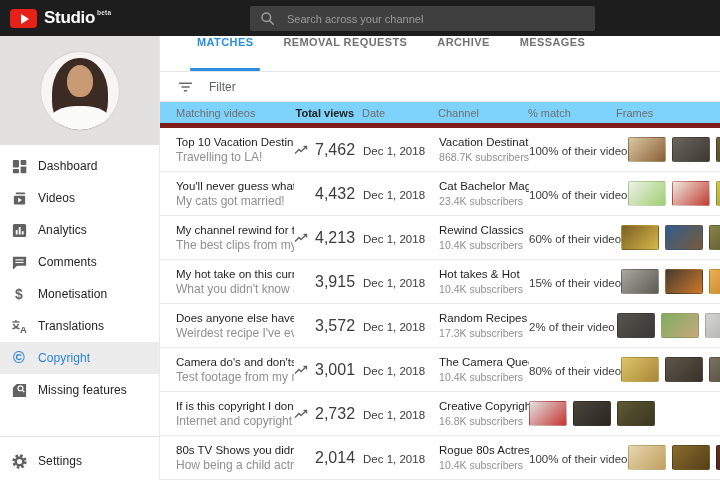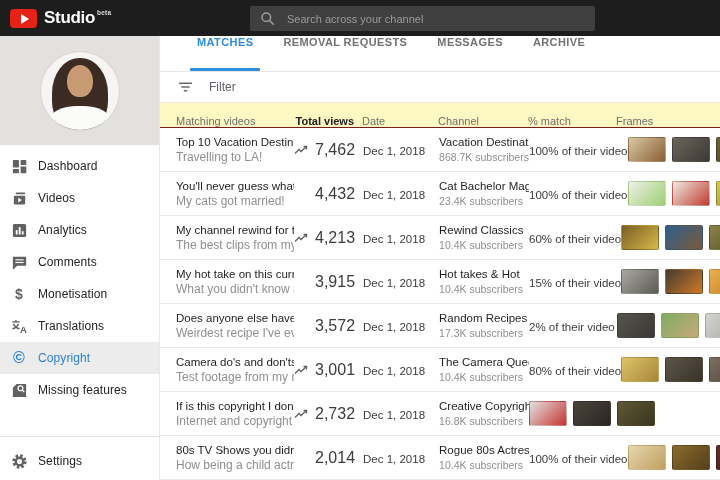--- a/index.html
+++ b/index.html
@@ -44,21 +44,21 @@
   
   .main { flex:1; display:flex; flex-direction:column; min-width:0; }
   .tabsbar { height:40px; border-bottom:1px solid #e5e5e5; display:flex; align-items:stretch; padding-left:22px; }
   .tab { position:relative; display:flex; align-items:flex-start; padding:0 15px; font-size:11px; font-weight:bold; letter-spacing:0.4px; color:#737373; cursor:pointer; }
   .tab.active { color:#2b8ce0; }
   .tab.active::after { content:""; position:absolute; left:8px; right:8px; bottom:0; height:3px; background:#2b8ce0; border-radius:1px; }
 
   .filterbar { height:34px; border-bottom:1px solid #e9e9e9; display:flex; align-items:center; padding-left:18px; cursor:pointer; }
   .filterbar .flabel { font-size:12px; color:#5f6368; margin-left:16px; }
 
-  .thead { height:28px; background:#fef9c3; border-bottom:1px solid #7f1d1d; display:flex; align-items:flex-end; font-size:11px; color:#6f6f6f; }
+  .thead { height:28px; background:#7dd3fc; border-bottom:5px solid #7f1d1d; display:flex; align-items:center; font-size:11px; color:#6f6f6f; }
   .trow { height:44px; border-bottom:1px solid #e9e9e9; display:flex; align-items:center; background:#fff; cursor:pointer; }
 
   .c1 { flex:0 0 134px; padding-left:16px; overflow:hidden; white-space:nowrap; }
   .c2 { flex:0 0 60px; display:flex; align-items:center; justify-content:flex-end; white-space:nowrap; }
   .c3 { flex:0 0 70px; margin-left:8px; white-space:nowrap; }
   .c4 { flex:0 0 90px; margin-left:6px; overflow:hidden; white-space:nowrap; }
   .c5 { flex:0 0 88px; white-space:nowrap; }
   .c6 { flex:1 1 auto; display:flex; align-items:center; overflow:hidden; }
 
   .thead .c2 { font-weight:bold; color:#212121; }
@@ -195,24 +195,24 @@
 
   <div class="main">
     <div class="tabsbar">
       <div class="tab active">
           <span>MATCHES</span>
         </div>
       <div class="tab">
           <span>REMOVAL REQUESTS</span>
         </div>
       <div class="tab">
+          <span>ARCHIVE</span>
+        </div>
+      <div class="tab">
           <span>MESSAGES</span>
-        </div>
-      <div class="tab">
-          <span>ARCHIVE</span>
         </div>
     </div>
 
     <div class="filterbar">
       <svg width="15" height="14" viewBox="0 0 16 14">
         <line x1="1" y1="3" x2="15" y2="3" stroke="#616161" stroke-width="1.5"></line>
         <line x1="3.6" y1="7" x2="12.4" y2="7" stroke="#616161" stroke-width="1.5"></line>
         <line x1="6.2" y1="11" x2="9.8" y2="11" stroke="#616161" stroke-width="1.5"></line>
       </svg>
       <span class="flabel">Filter</span>

